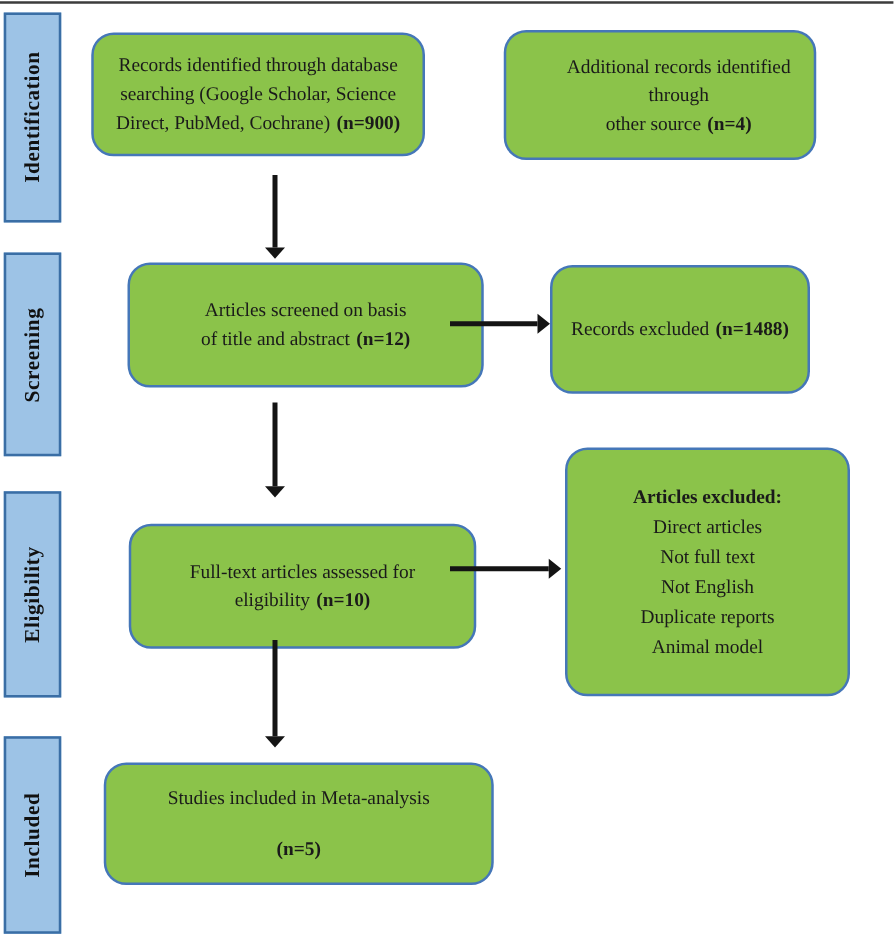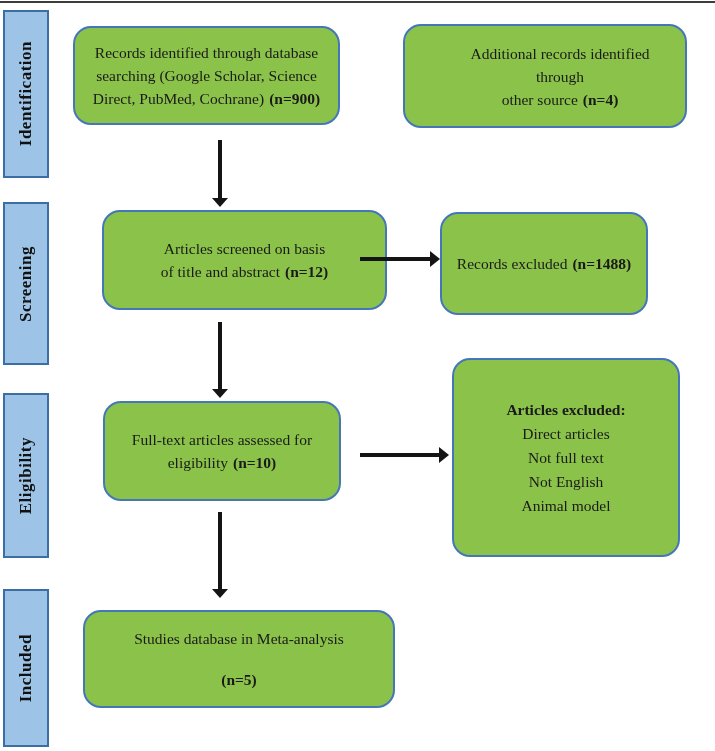--- a/index.html
+++ b/index.html
@@ -66,21 +66,21 @@
     </div>
   <div class="stage" style="top:589px;height:158px;">
       <span>Included</span>
     </div>
 
   <div class="box" style="left:73px;top:26px;width:267px;height:99px;">
     <div><span class="t">Records identified through database
 searching (Google Scholar, Science
 Direct, PubMed, Cochrane)</span><b class="n">(n=900)</b></div>
   </div>
-  <div class="box" style="left:403px;top:24px;width:284px;height:104px;padding-left:40px;">
+  <div class="box" style="left:403px;top:24px;width:250px;height:104px;padding-left:40px;">
     <div><span class="t">Additional records identified through
 other source</span><b class="n">(n=4)</b></div>
   </div>
 
   <div class="arrow-v" style="left:212px;top:140px;height:67px;">
       <div class="shaft"></div>
       <div class="head"></div>
     </div>
 
   <div class="box" style="left:102px;top:210px;width:285px;height:100px;">
@@ -93,39 +93,40 @@
     </div>
   <div class="box" style="left:440px;top:212px;width:208px;height:103px;">
     <div><span class="t">Records excluded</span><b class="n">(n=1488)</b></div>
   </div>
 
   <div class="arrow-v" style="left:212px;top:322px;height:76px;">
       <div class="shaft"></div>
       <div class="head"></div>
     </div>
 
-  <div class="box" style="left:103px;top:401px;width:238px;height:100px;">
+  <div class="box" style="left:103px;top:419px;width:278px;height:100px;">
     <div><span class="t">Full-text articles assessed for
 eligibility</span><b class="n">(n=10)</b></div>
   </div>
   <div class="arrow-h" style="left:360px;top:447px;width:89px;">
       <div class="shaft"></div>
       <div class="head"></div>
     </div>
   <div class="box list" style="left:452px;top:358px;width:228px;height:199px;">
     <div class="hd">Articles excluded:</div>
     <div>Direct articles</div>
     <div>Not full text</div>
     <div>Not English</div>
+    <div>Duplicate reports</div>
     <div>Animal model</div>
   </div>
 
   <div class="arrow-v" style="left:212px;top:512px;height:86px;">
       <div class="shaft"></div>
       <div class="head"></div>
     </div>
 
   <div class="box" style="left:83px;top:610px;width:312px;height:98px;">
-    <div>Studies database in Meta-analysis</div>
+    <div>Studies included in Meta-analysis</div>
     <div class="nblock">(n=5)</div>
   </div>
 
 </div>
 
 </body></html>

